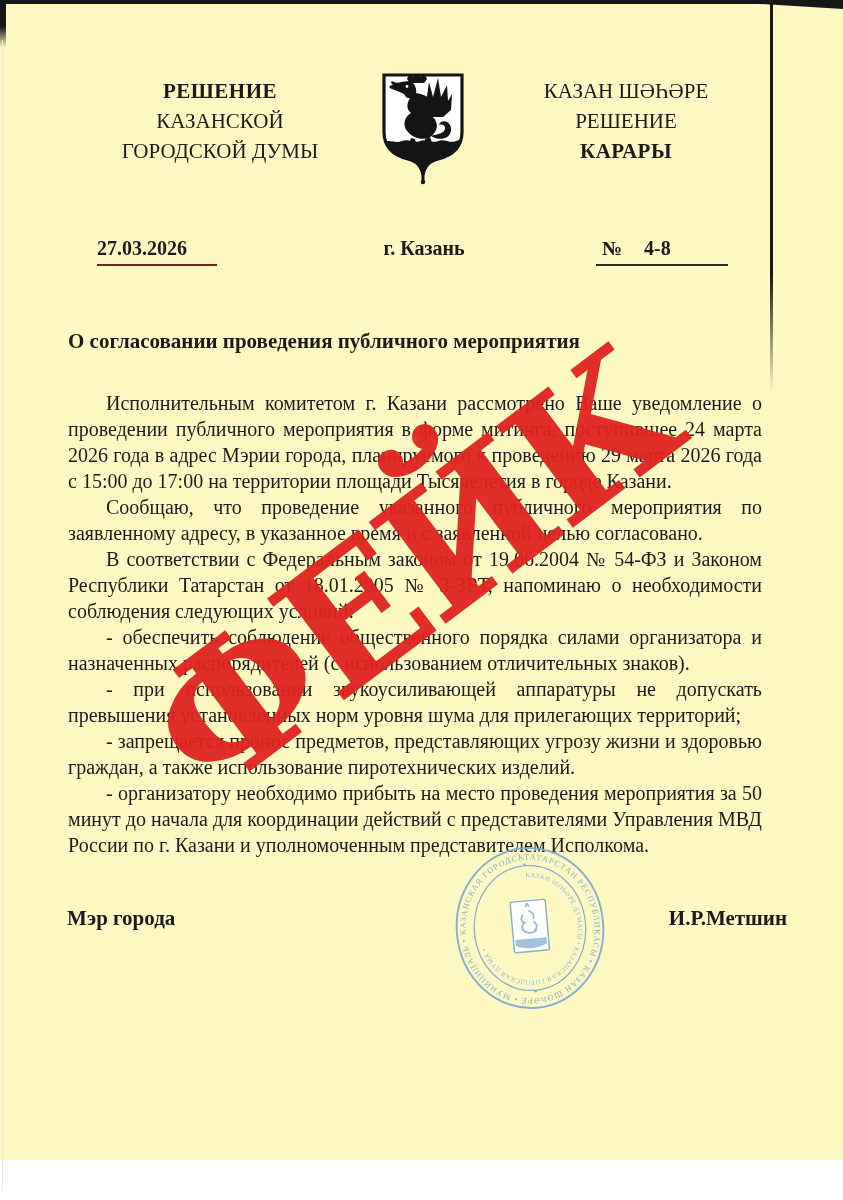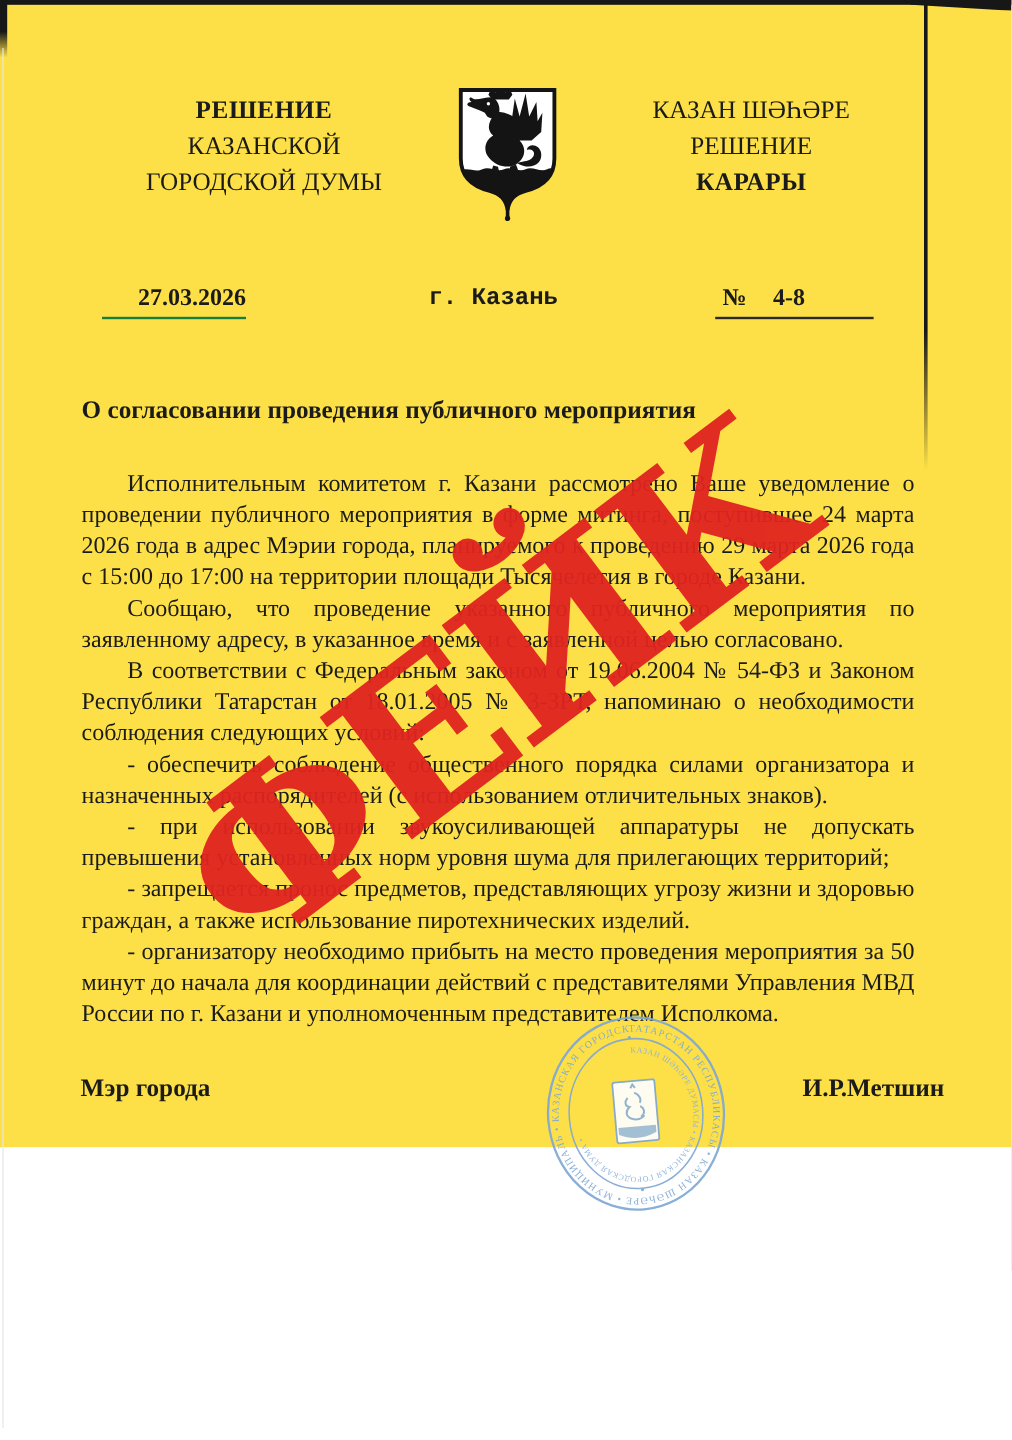--- a/index.html
+++ b/index.html
@@ -1,18 +1,18 @@
 <!DOCTYPE html>
 <html><head>
 <meta charset="utf-8">
 <style>
   html,body{margin:0;padding:0;}
   body{width:843px;height:1200px;overflow:hidden;background:#ffffff;}
   .page{
-    position:relative;width:843px;height:956px;background:#fde047;
+    position:relative;width:843px;height:1160px;background:#fef9c3;
     font-family:"Liberation Serif","DejaVu Serif",serif;color:#1b1b1b;
   }
   
   .edge-top{position:absolute;left:0;top:0;width:843px;height:4px;background:#171717;}
   .edge-corner-tr{position:absolute;left:752px;top:0;width:91px;height:9px;background:#171717;
     clip-path:polygon(0 0,100% 0,100% 100%,8% 44%);}
   .edge-right{position:absolute;left:770px;top:4px;width:3px;height:388px;
     background:linear-gradient(to bottom,#171717 70%,rgba(23,23,23,0));}
   .edge-topleft{position:absolute;left:0;top:0;width:6px;height:48px;
     background:linear-gradient(to bottom,#171717 55%,rgba(23,23,23,0));}
@@ -21,32 +21,32 @@
   
   .doc-header{display:grid;grid-template-columns:312px 1fr 312px;padding:76px 70px 0 64px;align-items:start;}
   .hdr-col{text-align:center;font-size:21px;line-height:30px;}
   .hdr-line{display:block;}
   .hdr-line.bold{font-weight:bold;letter-spacing:.5px;}
   .emblem-wrap{display:flex;justify-content:center;}
   .emblem{width:94px;height:118px;margin-top:-6px;}
 
   
   .meta-row{position:relative;height:28px;margin-top:49px;font-size:20px;font-weight:bold;}
-  .meta-date{position:absolute;left:85px;width:120px;text-align:right;
-    border-bottom:2px solid #15803d;padding-bottom:4px;}
-  .meta-place{position:absolute;left:331px;width:160px;text-align:center;font-family:Liberation Mono, monospace;}
+  .meta-date{position:absolute;left:97px;width:120px;text-align:left;
+    border-bottom:2px solid #7f1d1d;padding-bottom:4px;}
+  .meta-place{position:absolute;left:344px;width:160px;text-align:center;}
   .meta-number{position:absolute;left:596px;width:132px;border-bottom:2px solid #2a2a2a;
     padding-bottom:4px;display:flex;gap:22px;padding-left:6px;box-sizing:border-box;}
 
   .doc-title{margin:64px 65px 0 68px;font-size:21px;font-weight:bold;}
 
   .doc-body{margin-top:36px;padding:0 81px 0 68px;font-size:20px;line-height:26px;text-align:justify;}
   .doc-body p{margin:0;text-indent:38px;}
 
-  .sign-row{display:flex;justify-content:space-between;margin-top:36px;
+  .sign-row{display:flex;justify-content:space-between;margin-top:48px;
     padding:0 56px 0 67px;font-size:21px;font-weight:bold;}
 
   .seal{position:absolute;left:451px;top:844px;width:158px;height:168px;opacity:.92;z-index:2;transform:rotate(-5deg);}
 
   .stamp{
     position:absolute;left:412px;top:572px;z-index:5;
     transform:translate(-50%,-50%) rotate(-37deg);
     font-family:"DejaVu Serif","Liberation Serif",serif;
     font-weight:700;font-size:175px;line-height:1;letter-spacing:-6px;
     color:#e02420;white-space:nowrap;opacity:.95;

